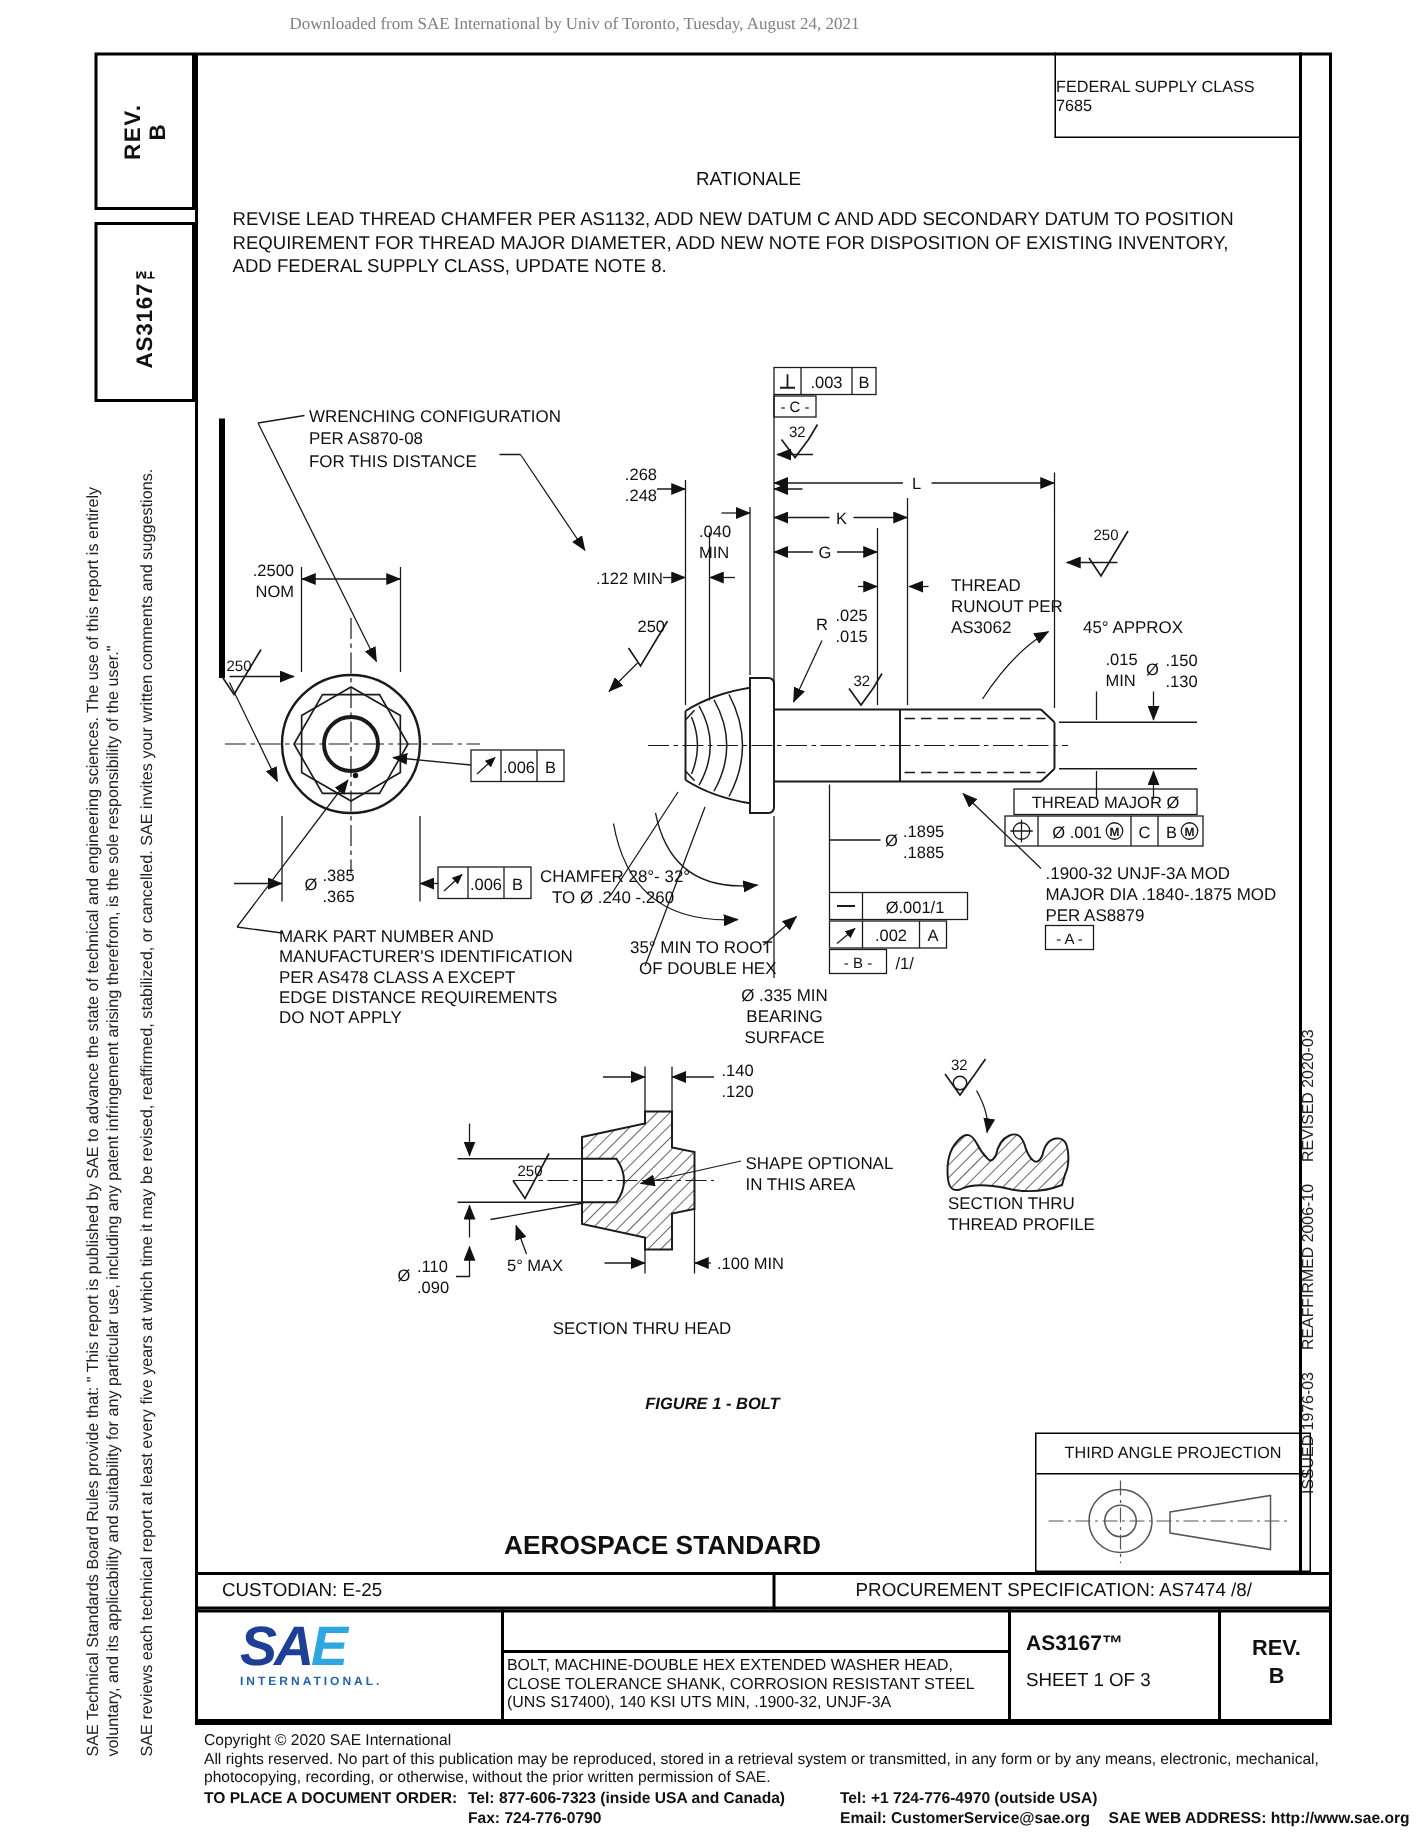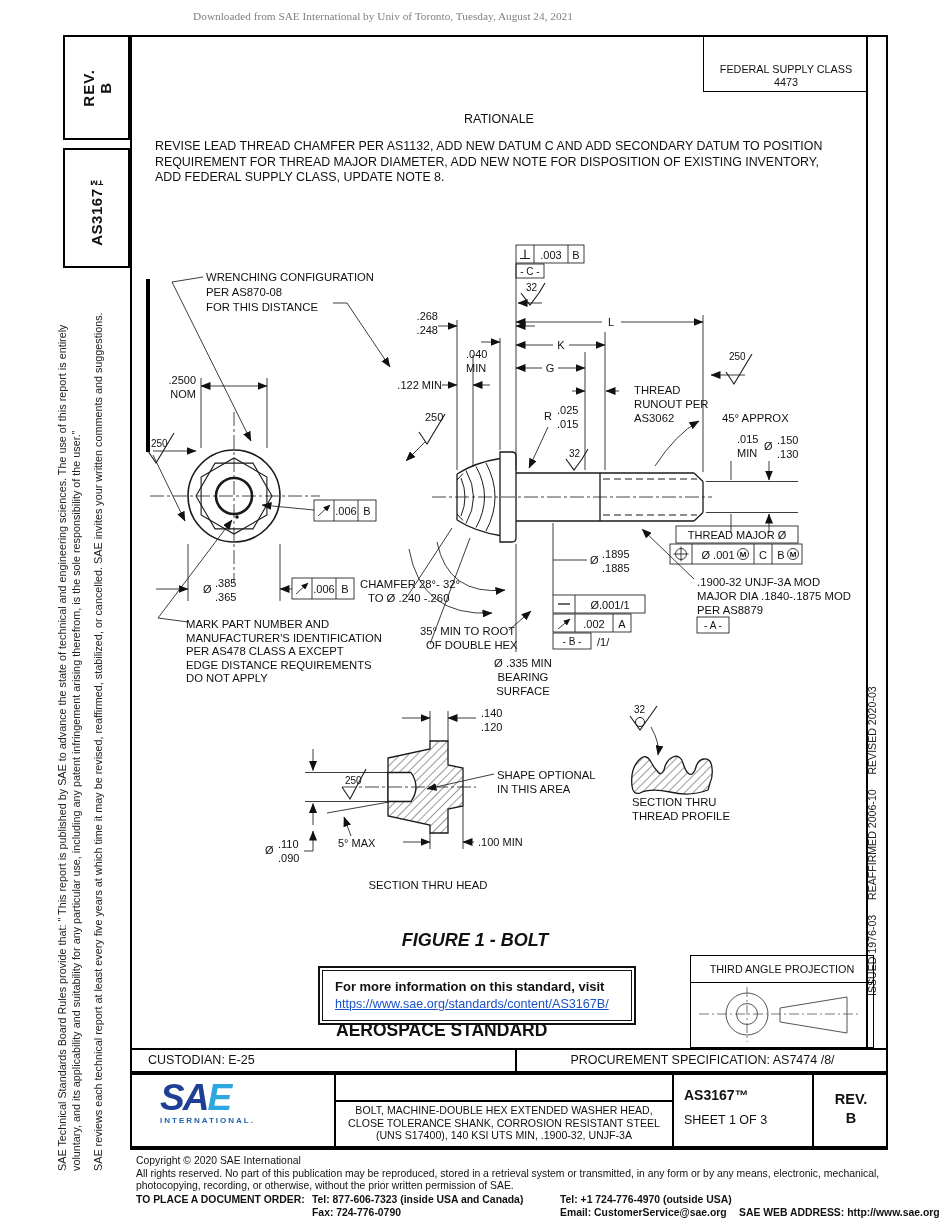--- a/index.html
+++ b/index.html
@@ -13,40 +13,40 @@
   .lbox{border:2px solid #000;box-sizing:border-box;display:flex;align-items:center;justify-content:center;}
   .vrot{writing-mode:vertical-rl;transform:rotate(180deg);}
   .revbox{left:63px;top:35px;width:67px;height:105px;}
   .numbox{left:63px;top:148px;width:67px;height:120px;}
   .revtxt{font-size:15px;font-weight:bold;letter-spacing:1px;text-align:center;line-height:17px;}
   .numtxt{font-size:15px;font-weight:bold;letter-spacing:.5px;}
   .sidetext{left:56px;top:283px;height:888px;width:62px;font-size:10.8px;line-height:13.5px;color:#222;}
   .sidetext .vp{margin-left:9px;}
   .histtext{left:866px;top:556px;height:440px;width:23px;font-size:10.6px;color:#222;white-space:pre;}
   .fsc{left:703px;top:35px;width:165px;height:57px;border-left:1.5px solid #000;border-bottom:1.5px solid #000;
-       box-sizing:border-box;text-align:center;font-size:10.8px;padding-top:28px;line-height:13px;}
+       box-sizing:border-box;font-size:10.8px;padding-top:17px;line-height:13px;}
   .rat-title{left:130px;top:112px;width:738px;text-align:center;font-size:12.5px;}
   .rat-body{left:155px;top:139px;width:690px;font-size:12.4px;line-height:15.6px;}
   .changebar{left:146px;top:279px;width:4px;height:173px;background:#000;}
-  .figcap{left:320px;top:930px;width:310px;text-align:center;font-weight:bold;font-style:italic;font-size:18px;}
+  .figcap{left:320px;top:930px;width:310px;text-align:center;font-weight:bold;font-style:italic;font-size:11px;}
   .infobox{left:318px;top:966px;width:318px;border:2.5px solid #111;padding:2px;box-sizing:border-box;}
   .infobox .in{border:1.2px solid #111;padding:8px 12px;}
   .infobox .l1{font-weight:bold;font-size:13px;}
   .infobox a{color:#1a53c7;font-size:12.6px;}
   .projbox{left:690px;top:955px;width:184px;height:93px;border:1.5px solid #000;box-sizing:border-box;}
   .projhead{border-bottom:1.5px solid #000;height:26px;line-height:26px;text-align:center;font-size:10.8px;}
   .custrow{left:130px;top:1048px;width:758px;height:25px;border:2px solid #000;box-sizing:border-box;}
   .custdiv{left:515px;top:1048px;width:2px;height:25px;background:#000;}
   .cust-l{left:148px;top:1053px;font-size:12.5px;}
   .cust-r{left:520px;top:1053px;width:365px;text-align:center;font-size:12.5px;}
   .tblock{left:130px;top:1073px;width:758px;height:77px;border:2px solid #000;box-sizing:border-box;}
   .tdiv{background:#000;}
   .aero{left:336px;top:1020px;width:331px;text-align:left;font-weight:bold;font-size:17.5px;}
   .aeroline{left:336px;top:1100px;width:336px;height:1.5px;background:#000;}
-  .sub{left:338px;top:1104px;width:332px;text-align:center;font-size:10.6px;line-height:12.6px;}
+  .sub{left:338px;top:1104px;width:332px;text-align:left;font-size:10.6px;line-height:12.6px;}
   .docnum{left:684px;top:1087px;font-weight:bold;font-size:14px;}
   .sheet{left:684px;top:1113px;font-size:12.5px;}
   .revcell{left:814px;top:1090px;width:74px;text-align:center;font-weight:bold;font-size:14.5px;line-height:19px;}
   .logo{left:160px;top:1080px;width:175px;text-align:left;}
   .logo .big{font-size:37px;font-weight:bold;font-style:italic;letter-spacing:-2px;line-height:36px;}
   .logo .s1{color:#1e3f96;}
   .logo .s2{color:#2ea7e0;}
   .logo .sub2{font-size:8px;font-weight:bold;letter-spacing:2px;color:#1f63ad;}
   .foot{font-size:10.4px;line-height:12.6px;}
   .fb{font-weight:bold;}
@@ -75,21 +75,21 @@
     <div class="vp">SAE reviews each technical report at least every five years at which time it may be revised, reaffirmed, stabilized, or cancelled. SAE invites your written comments and suggestions.</div>
   </div>
 
   <div class="abs vrot histtext">ISSUED 1976-03     REAFFIRMED 2006-10     REVISED 2020-03</div>
 
   <div class="abs frame"></div>
   <div class="abs innerline"></div>
 
   <div class="abs fsc">
     <div>FEDERAL SUPPLY CLASS</div>
-    <div>4473</div>
+    <div>7685</div>
   </div>
 
   <div class="abs rat-title">RATIONALE</div>
   <div class="abs rat-body">REVISE LEAD THREAD CHAMFER PER AS1132, ADD NEW DATUM C AND ADD SECONDARY DATUM TO POSITION REQUIREMENT FOR THREAD MAJOR DIAMETER, ADD NEW NOTE FOR DISPOSITION OF EXISTING INVENTORY, ADD FEDERAL SUPPLY CLASS, UPDATE NOTE 8.</div>
   <div class="abs changebar"></div>
 
   <svg class="abs" style="left:130px;top:235px;" width="740" height="715" viewBox="130 235 740 715">
     <defs>
       <marker id="ar" markerUnits="userSpaceOnUse" markerWidth="10" markerHeight="8" refX="9.5" refY="4" orient="auto-start-reverse">
         <path d="M0,0 L10,4 L0,8 Z" fill="#111"></path>
@@ -319,26 +319,20 @@
       <text class="t2" x="497" y="793">IN THIS AREA</text>
       <text class="t2" x="428" y="889" text-anchor="middle">SECTION THRU HEAD</text>
       <text class="ts" x="634" y="713">32</text>
       <text class="t2" x="632" y="806">SECTION THRU</text>
       <text class="t2" x="632" y="820">THREAD PROFILE</text>
     </g>
   </svg>
 
   <div class="abs figcap">FIGURE 1 - BOLT</div>
 
-  <div class="abs infobox">
-    <div class="in">
-      <div class="l1">For more information on this standard, visit</div>
-      <a href="#">https://www.sae.org/standards/content/AS3167B/</a>
-    </div>
-  </div>
 
   <div class="abs projbox">
     <div class="projhead">THIRD ANGLE PROJECTION</div>
     <svg width="175" height="63" viewBox="0 0 175 63">
       <g fill="none" stroke="#555" stroke-width="1">
         <circle cx="56" cy="31" r="21"></circle>
         <circle cx="56" cy="31" r="10.5"></circle>
         <polygon points="89,25 156,14 156,50 89,39"></polygon>
         <path d="M8,31 H170 M56,4 V59" stroke-dasharray="10 3 2 3" stroke-width=".8"></path>
       </g>

